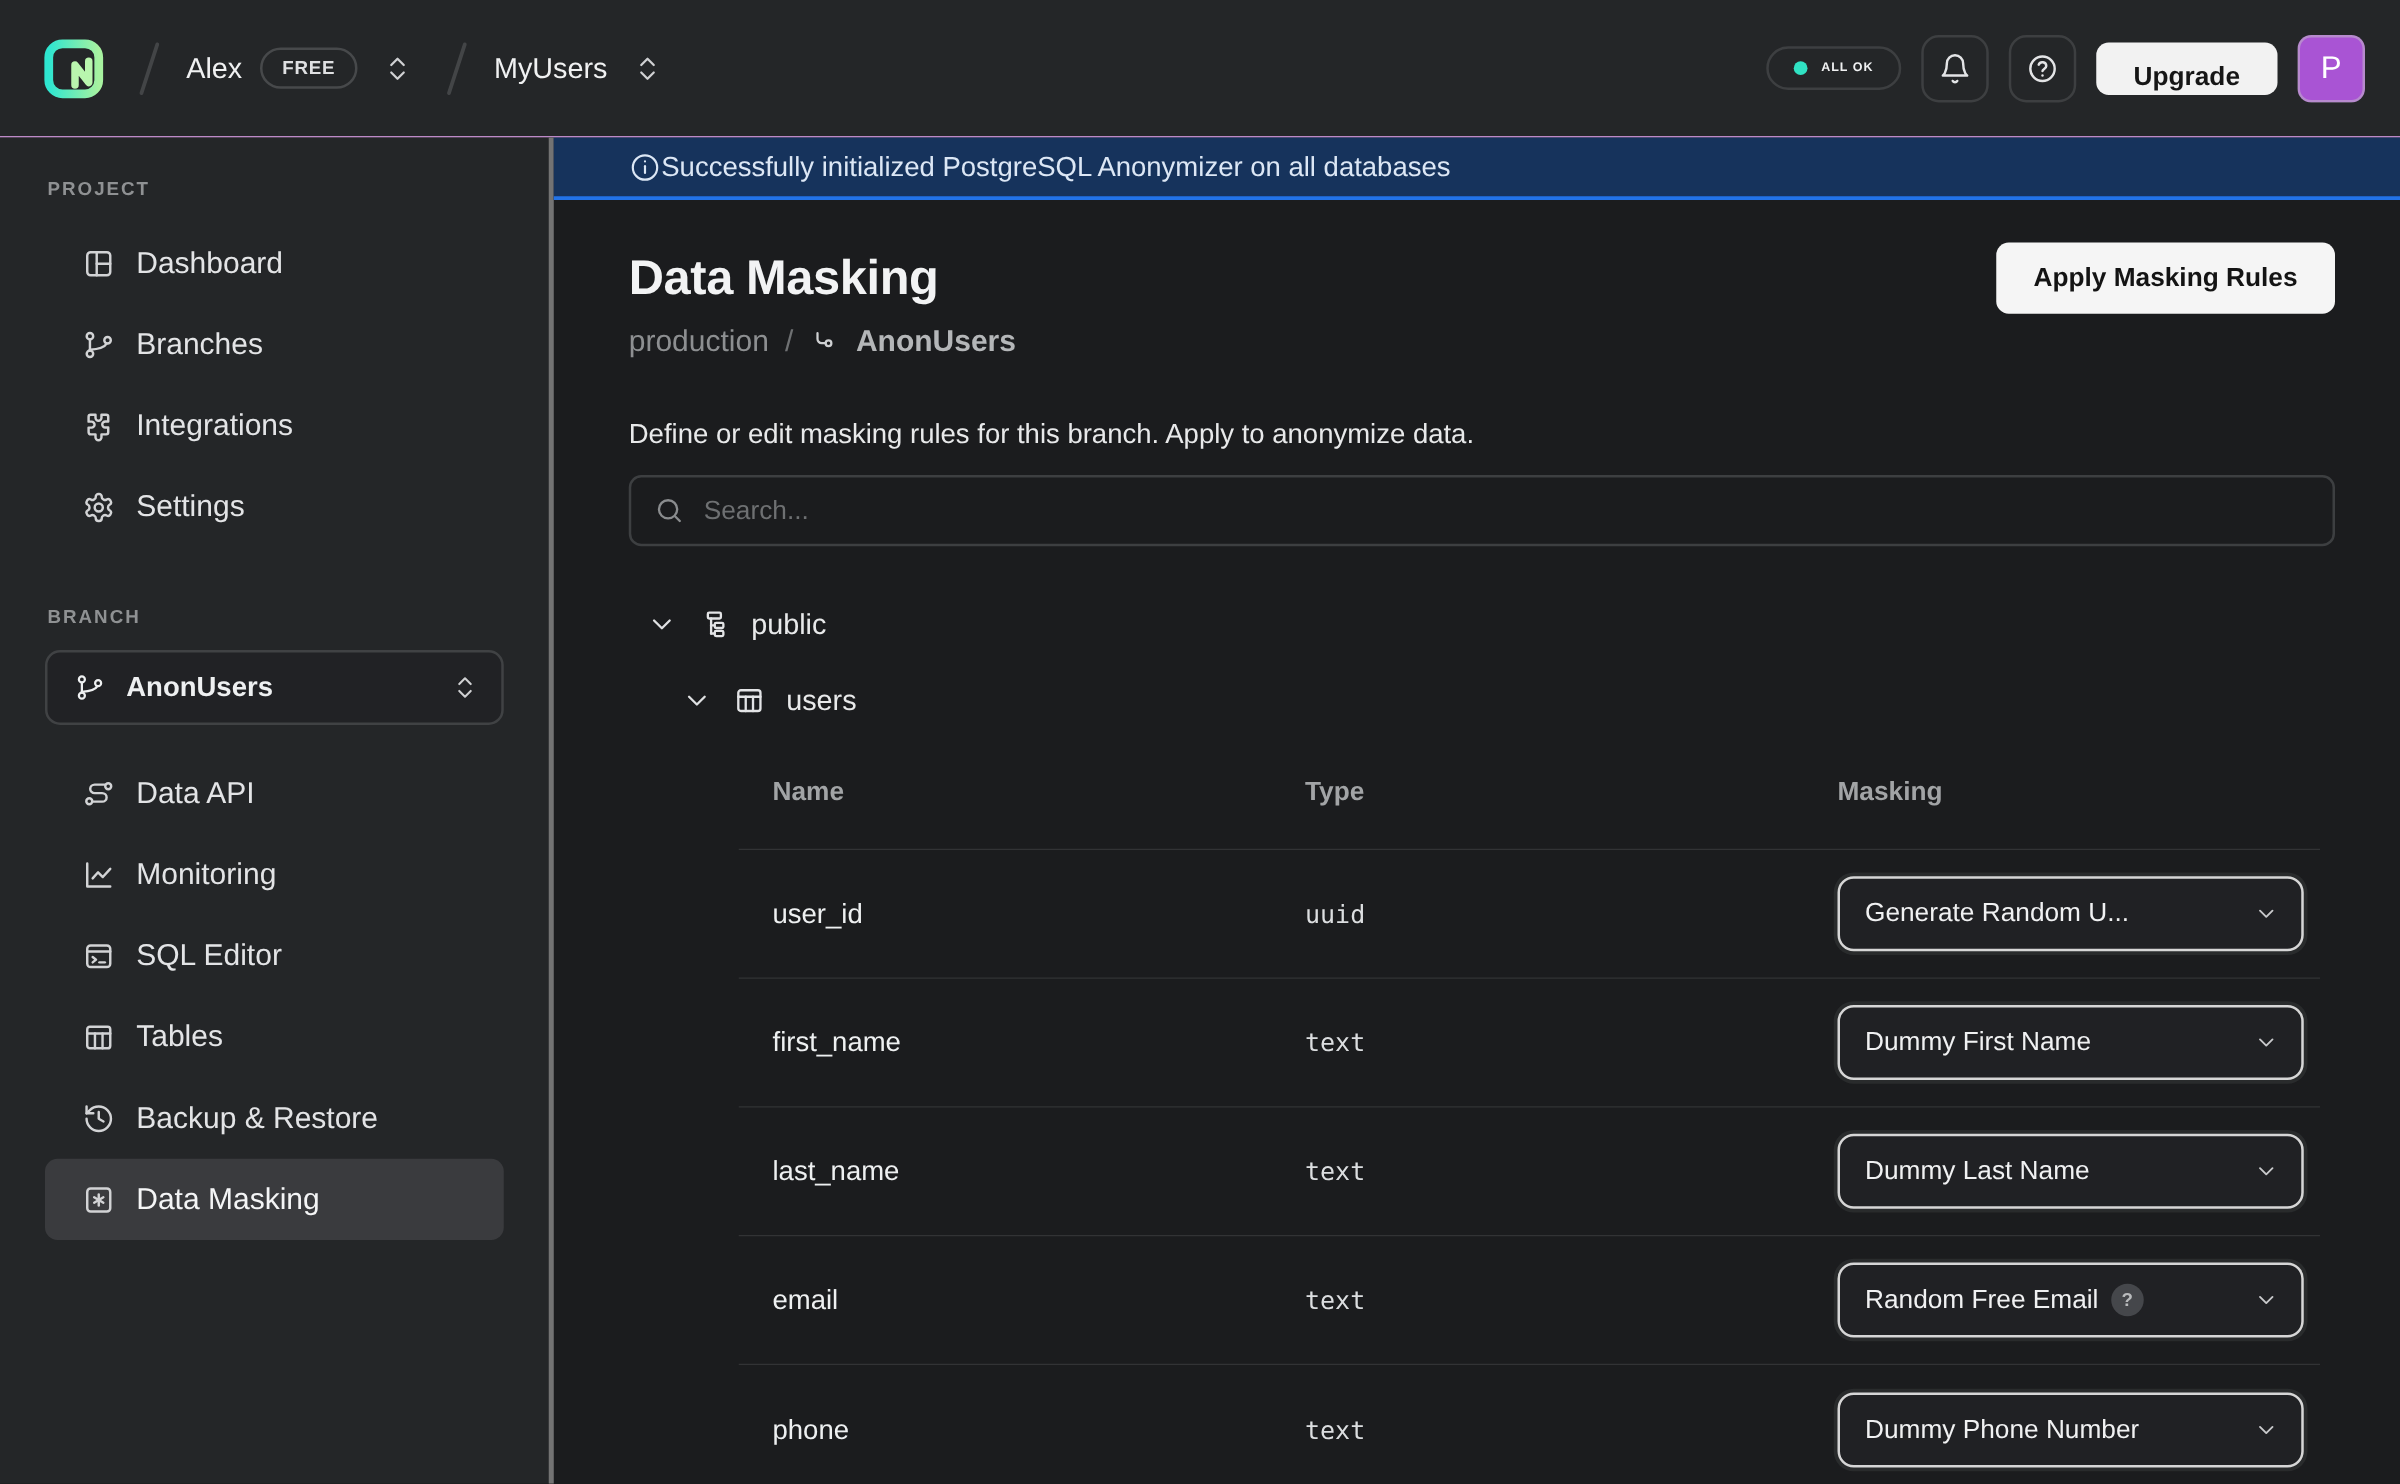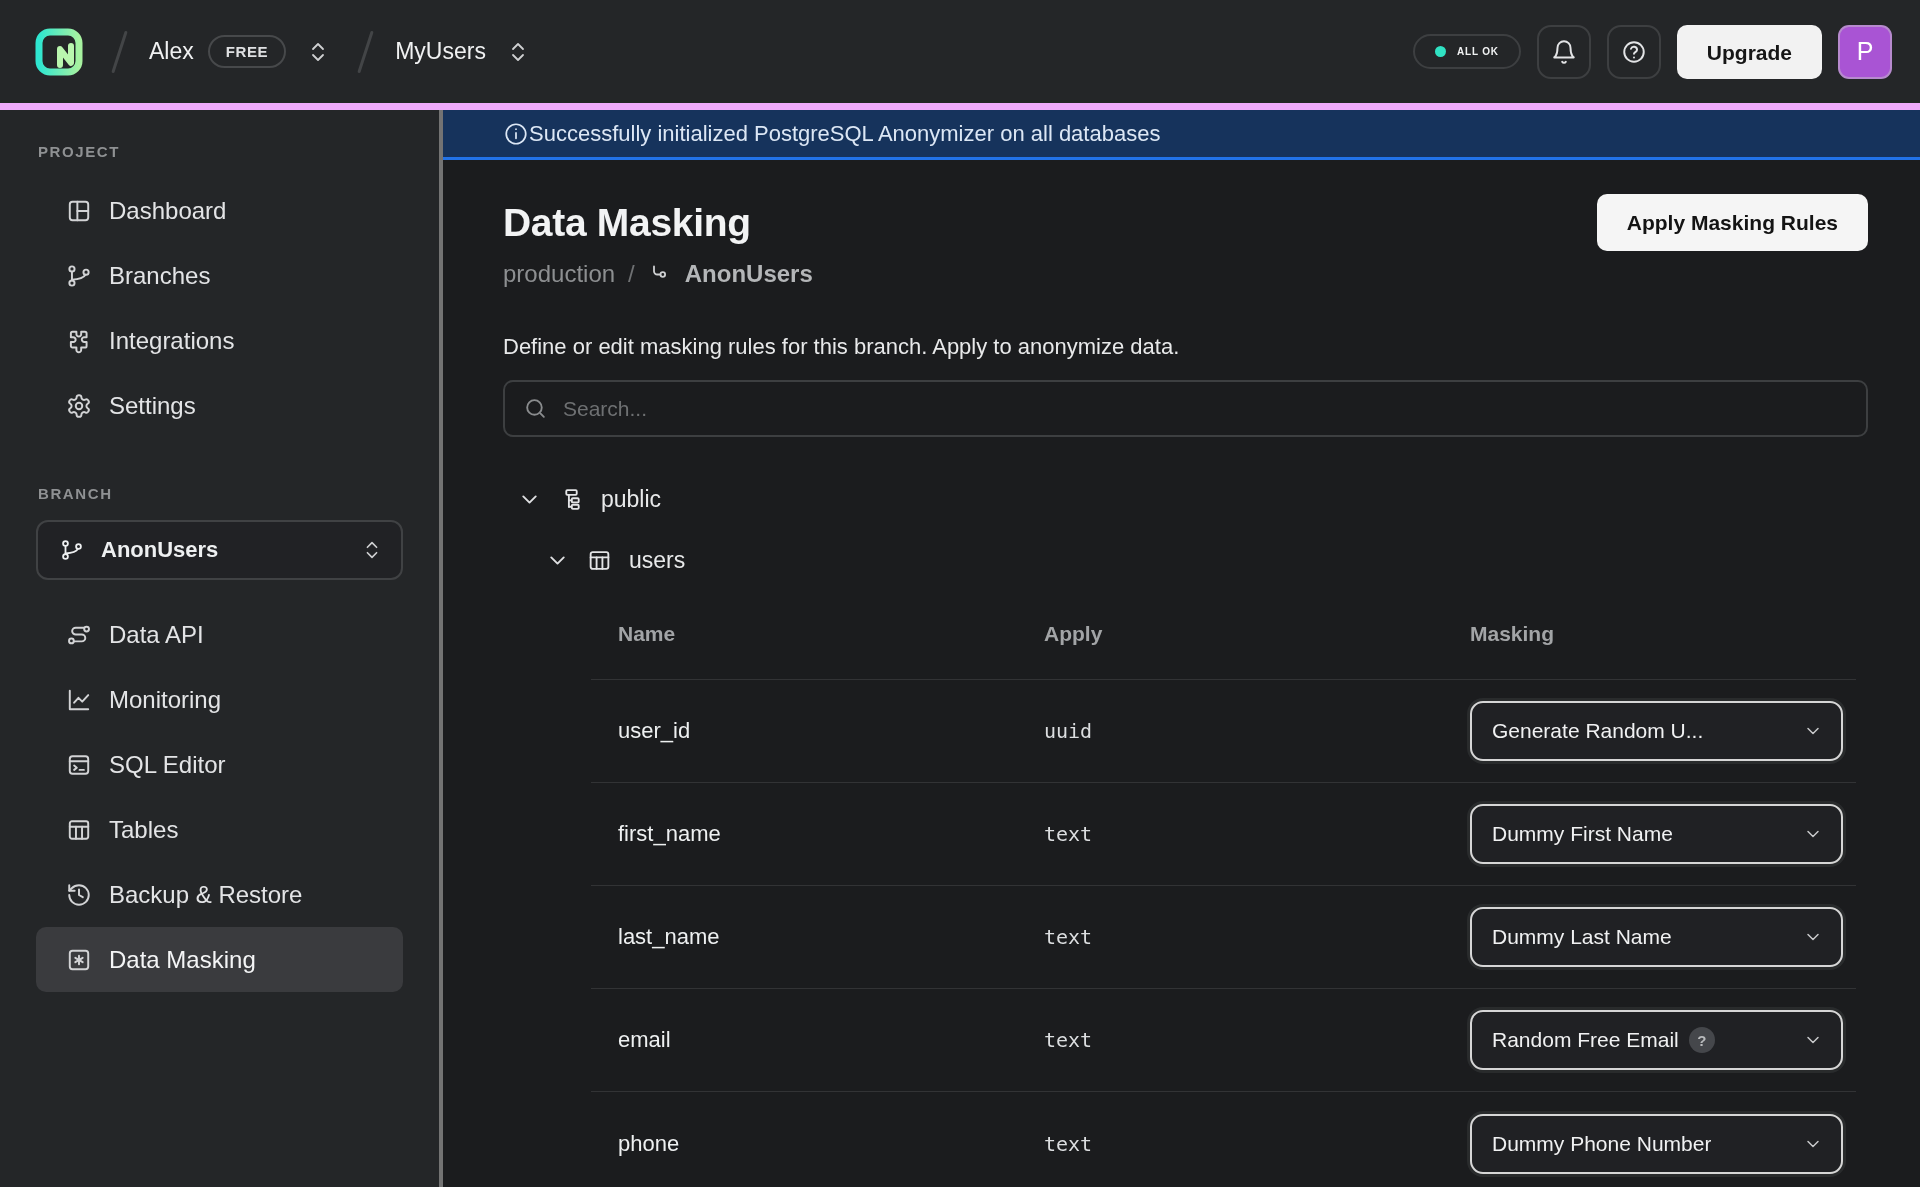--- a/index.html
+++ b/index.html
@@ -8,21 +8,21 @@
     font-family:"Liberation Sans", sans-serif;
     background:#1b1c1e; color:#e6e7e9;
     display:flex; flex-direction:column;
   }
   svg { display:block; }
   .ic { stroke:currentColor; fill:none; stroke-width:1.8; stroke-linecap:round; stroke-linejoin:round; }
 
   
   .topbar {
     height:110px; flex:0 0 110px; background:#242628;
-    border-bottom:7px solid #f0abfc;
+    border-bottom:1px solid #f0abfc;
     display:flex; align-items:center; padding:0 28px;
   }
   .tb-left { display:flex; align-items:center; gap:22px; }
   .logo-btn { width:62px; height:62px; border-radius:16px; display:flex; align-items:center; justify-content:center; cursor:pointer; }
   .tb-slash { width:3px; height:44px; background:#434547; transform:rotate(18deg); border-radius:2px; margin:0 6px; }
   .tb-name { font-size:23px; color:#f0f1f2; }
   .plan-pill {
     border:2px solid #47494b; border-radius:999px; padding:6px 16px;
     font-size:15px; font-weight:bold; letter-spacing:.6px; color:#dfe0e2;
   }
@@ -35,21 +35,21 @@
     border:2px solid #3d3f41; border-radius:999px; padding:10px 20px;
     font-size:10px; font-weight:bold; letter-spacing:.8px; color:#f0f1f2;
     background:none; cursor:pointer;
   }
   .status-dot { width:11px; height:11px; border-radius:50%; background:#30e2c3; }
   .iconbtn {
     width:54px; height:54px; border-radius:14px; border:2px solid #3d3f41;
     background:none; color:#e3e4e6; display:flex; align-items:center; justify-content:center; cursor:pointer;
   }
   .upgrade-btn {
-    height:54px; padding:16px 30px; border:none; border-radius:10px;
+    height:42px; padding:16px 30px; border:none; border-radius:10px;
     background:#f2f2f2; color:#161616; font-size:21px; font-weight:600;
     font-family:inherit; cursor:pointer;
   }
   .avatar {
     width:54px; height:54px; border-radius:11px; background:#a954d4;
     border:2px solid rgba(200,205,200,.45);
     color:#ffffff; font-size:25px; display:flex; align-items:center; justify-content:center; cursor:pointer;
   }
 
   
@@ -382,21 +382,21 @@
               <path d="M3.5 9h17"></path>
               <path d="M9.2 9v11"></path>
               <path d="M14.8 9v11"></path>
           </svg>
           <span>users</span>
         </div>
 
         <div class="mask-table">
           <div class="trow thead">
             <div class="th">Name</div>
-            <div class="th">Apply</div>
+            <div class="th">Type</div>
             <div class="th">Masking</div>
           </div>
 
           <div class="trow tbody-row">
             <div class="cell-name">user_id</div>
             <div class="cell-type">uuid</div>
             <div>
               <button class="mask-select">
                 <span class="lbl">Generate Random U...</span>
                 <svg class="ic chev" width="20" height="20" viewBox="0 0 24 24">

